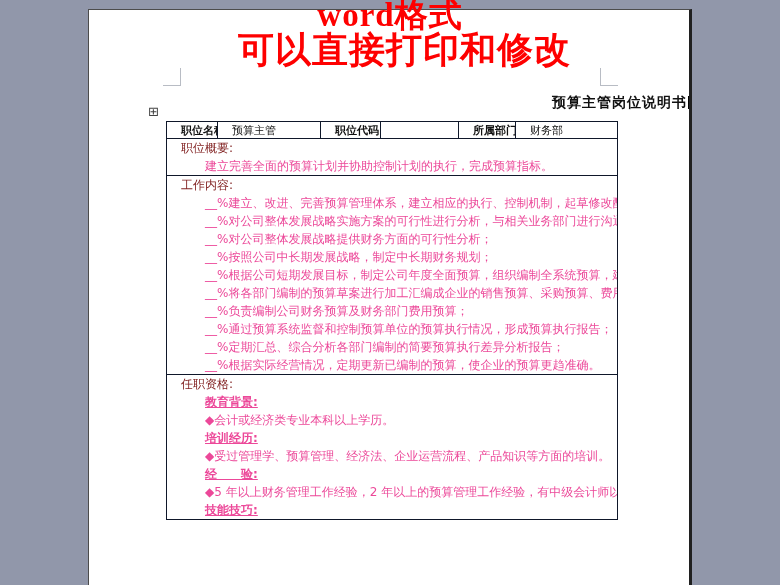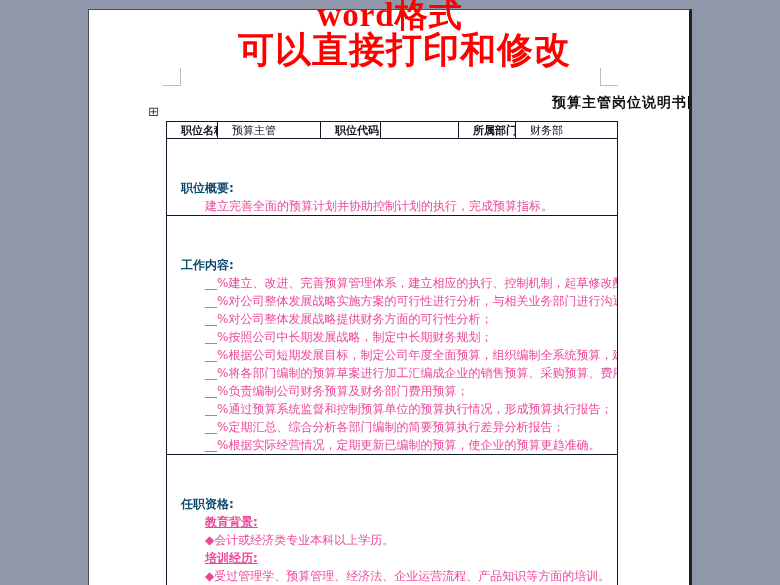--- a/index.html
+++ b/index.html
@@ -27,21 +27,21 @@
              letter-spacing:1px;color:#111;line-height:19px;}
   .caret{display:inline-block;width:1px;height:13px;background:#000;vertical-align:-2px;margin-left:1px;}
 
   table.sheet{border-collapse:collapse;margin:9px 0 0 77px;width:451px;table-layout:fixed;
               font-size:11px;color:#111;}
   table.sheet td{border:1px solid #0f172a;height:16px;padding:0 14px;overflow:hidden;white-space:nowrap;}
   td.l{font-weight:bold;text-align:center;}
   td.v{text-align:left;}
 
   td.section{padding:2px 5px 5px 5px;white-space:normal;height:auto;vertical-align:top;}
-  .sec-label{font-size:12px;font-weight:bold;line-height:18px;color:#0c4a6e;margin-top:40px;}
+  .sec-label{font-size:12px;font-weight:normal;line-height:18px;color:#7f1d1d;}
   .sec p{margin:0;font-size:12px;line-height:18px;text-indent:2em;color:#ec4899;}
   .sec p.subhead{font-weight:bold;text-decoration:underline;}
 </style>
 </head>
 <body>
 
 <div class="screen">
 
   <div class="page">
     <div class="crop left"></div>

